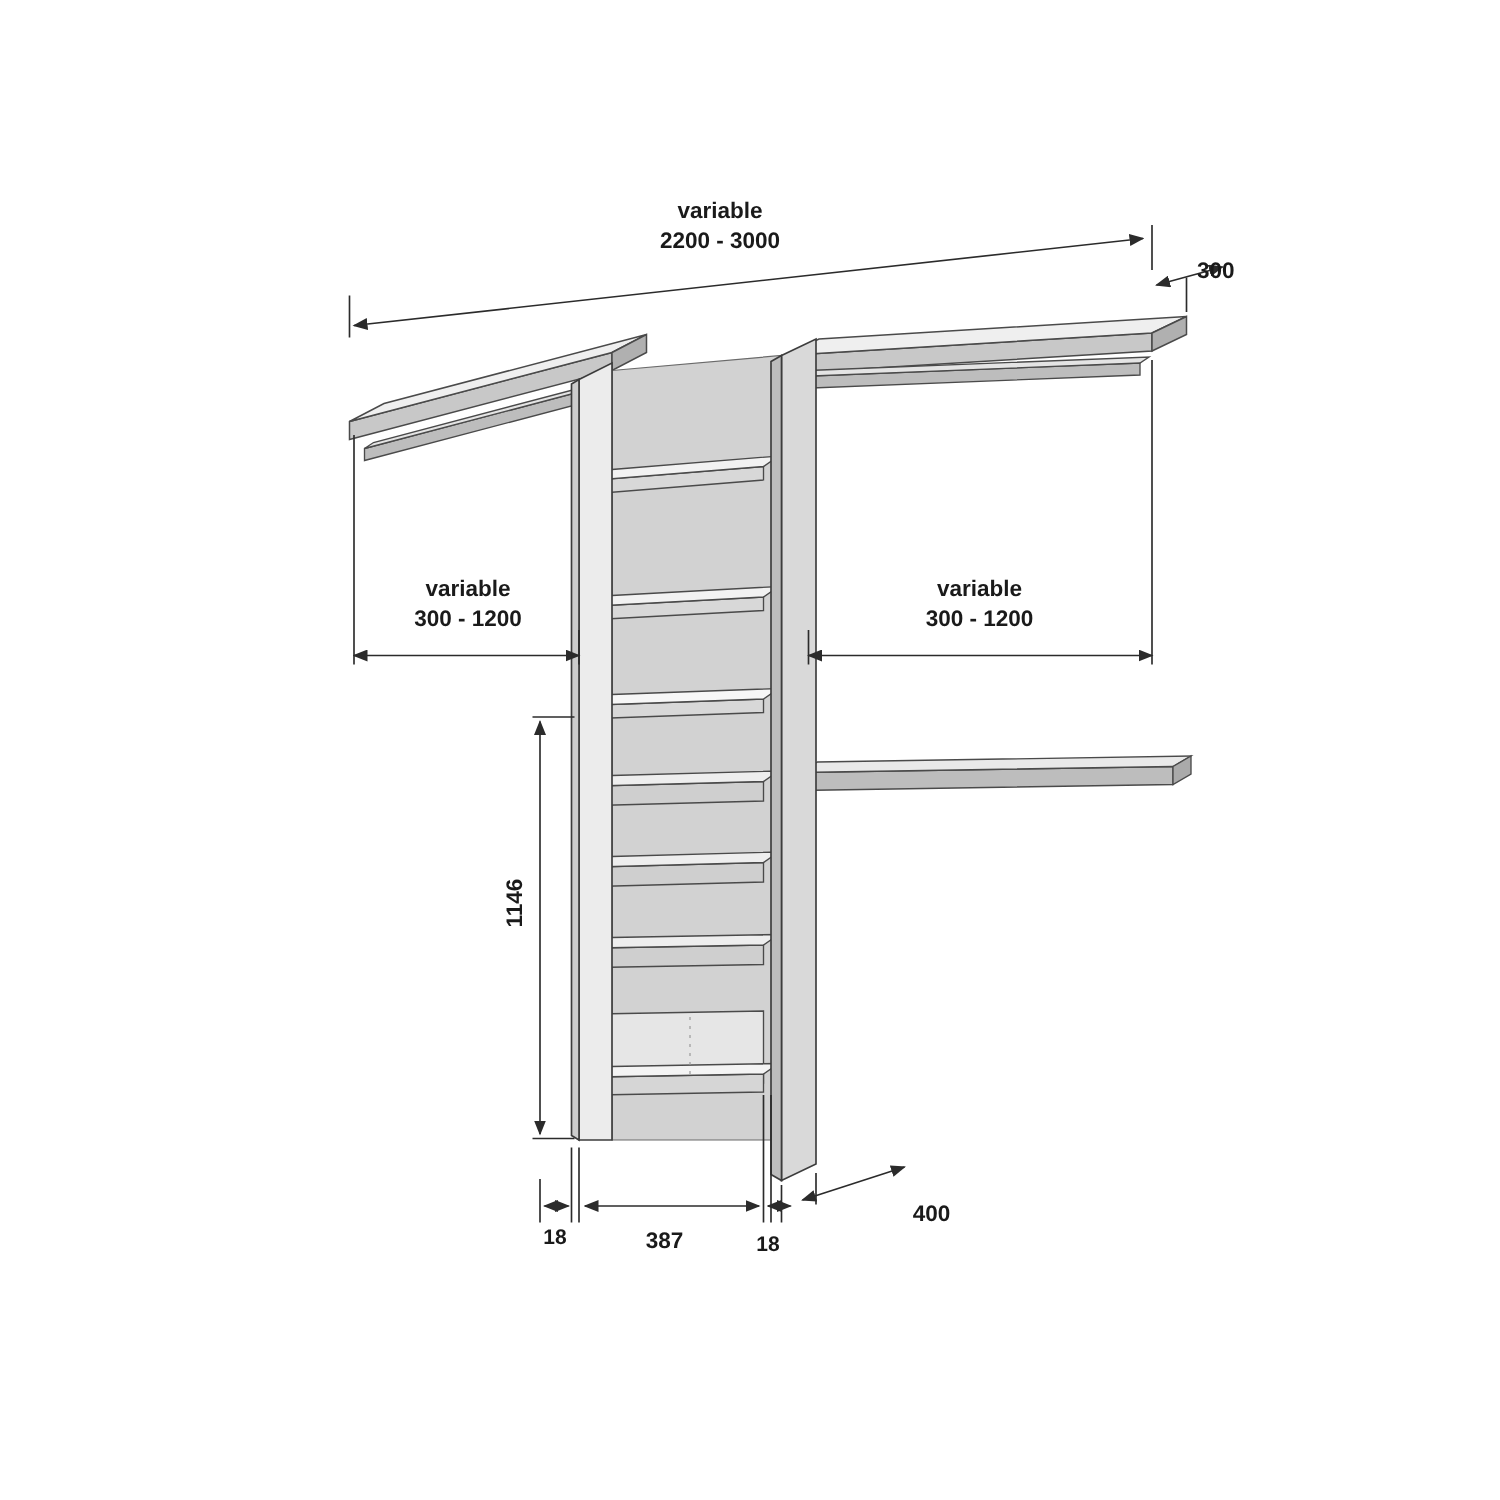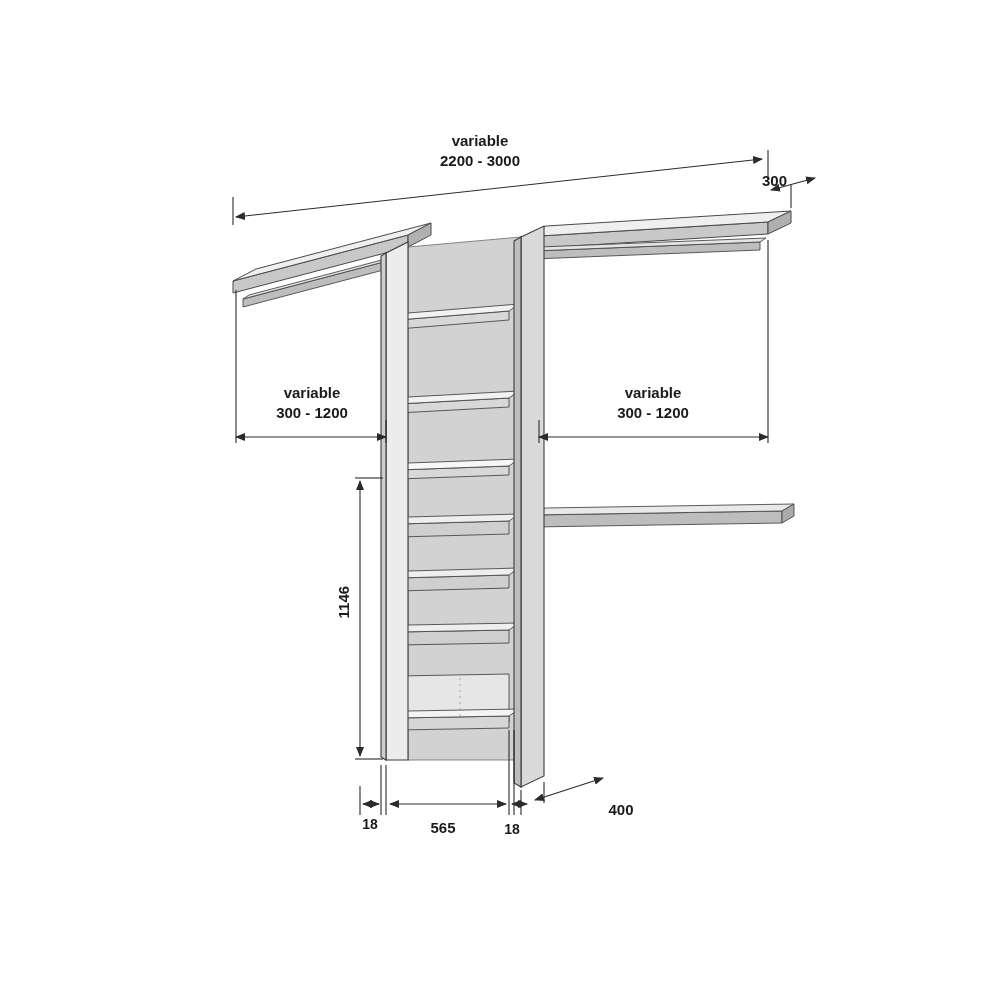--- a/index.html
+++ b/index.html
@@ -193,21 +193,21 @@
       </g>
 
     </g>
   </svg>
 
   <div class="dim-label" style="left: 390px; top: 131px; width: 180px;">
     <div>variable</div>
     <div>2200 - 3000</div>
   </div>
 
-  <div class="dim-label" style="left: 762px; top: 171px; width: 50px; text-align: left;">
+  <div class="dim-label" style="left: 798px; top: 171px; width: 50px; text-align: left;">
     <div>300</div>
   </div>
 
   <div class="dim-label" style="left: 237px; top: 383px; width: 150px;">
     <div>variable</div>
     <div>300 - 1200</div>
   </div>
 
   <div class="dim-label" style="left: 578px; top: 383px; width: 150px;">
     <div>variable</div>
@@ -216,21 +216,21 @@
 
   <div class="dim-label vertical" style="left: 314px; top: 592px; width: 60px;">
     <div>1146</div>
   </div>
 
   <div class="dim-label small" style="left: 350px; top: 815px; width: 40px;">
     <div>18</div>
   </div>
 
   <div class="dim-label" style="left: 408px; top: 818px; width: 70px;">
-    <div>565</div>
+    <div>387</div>
   </div>
 
   <div class="dim-label small" style="left: 492px; top: 820px; width: 40px;">
     <div>18</div>
   </div>
 
   <div class="dim-label" style="left: 591px; top: 800px; width: 60px;">
     <div>400</div>
   </div>
 

